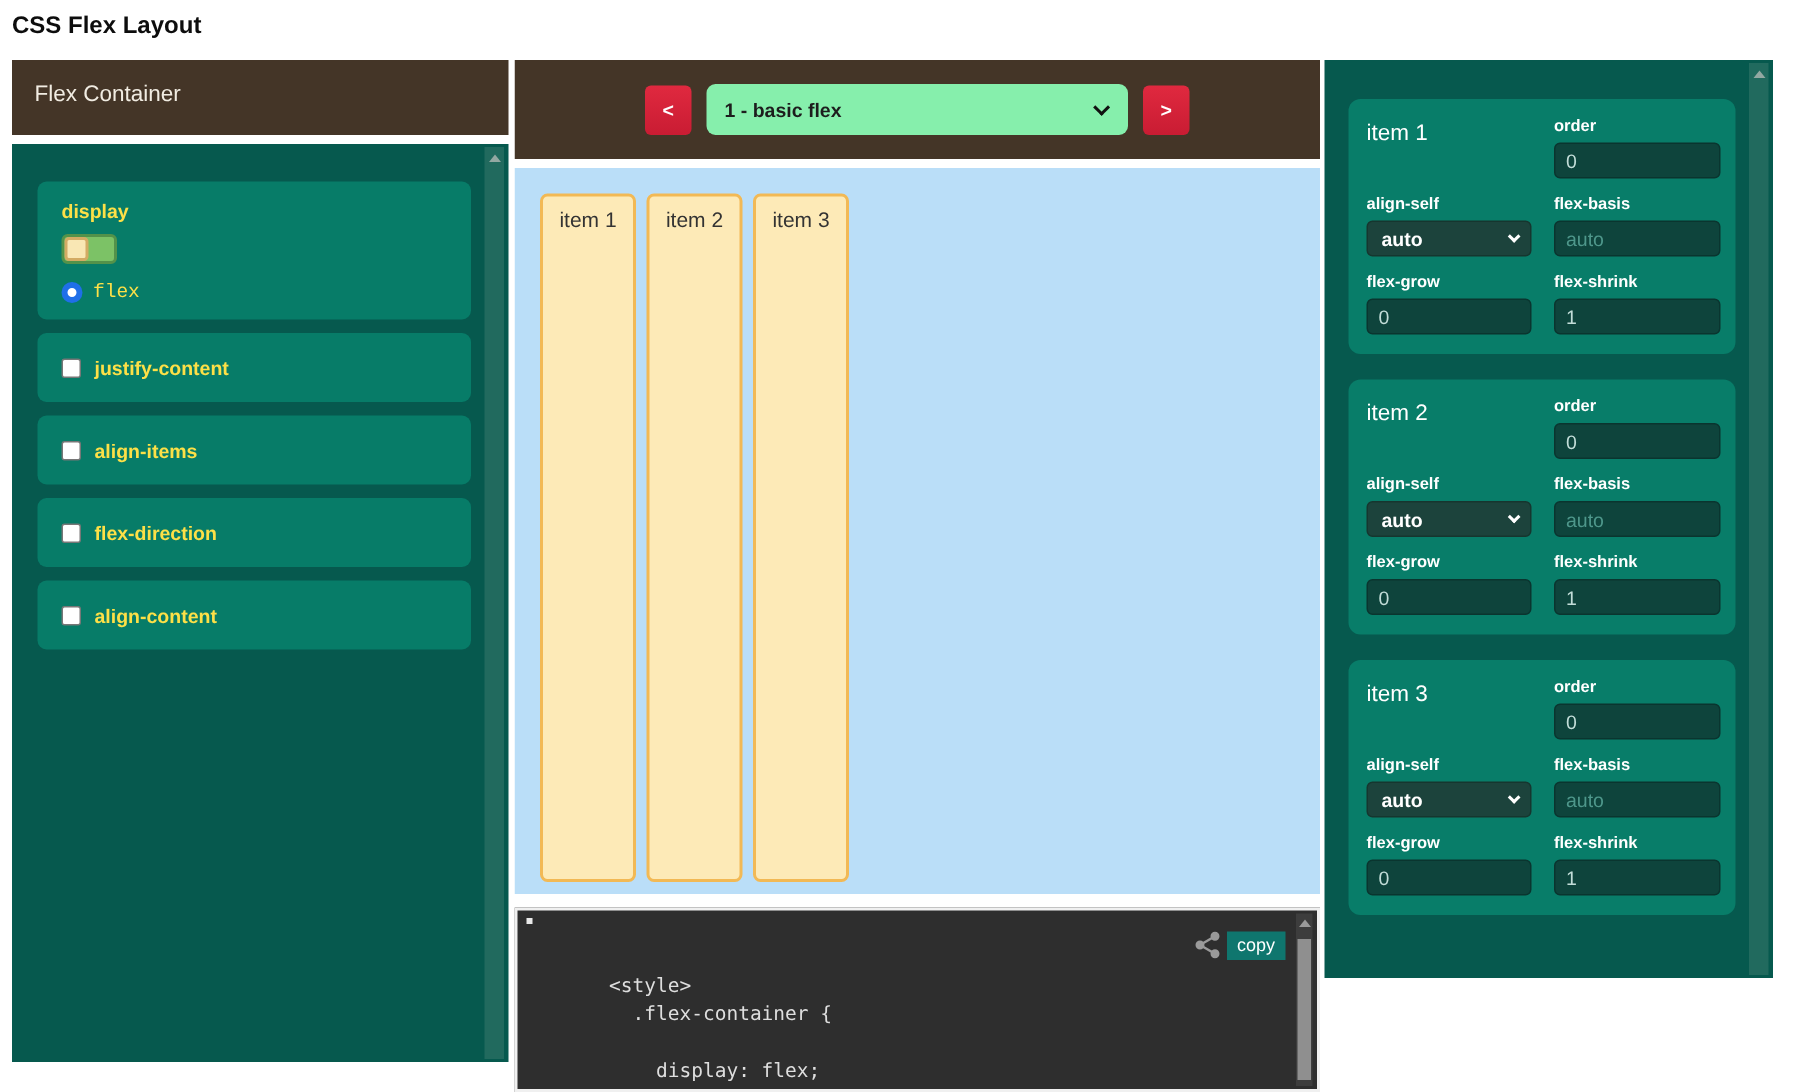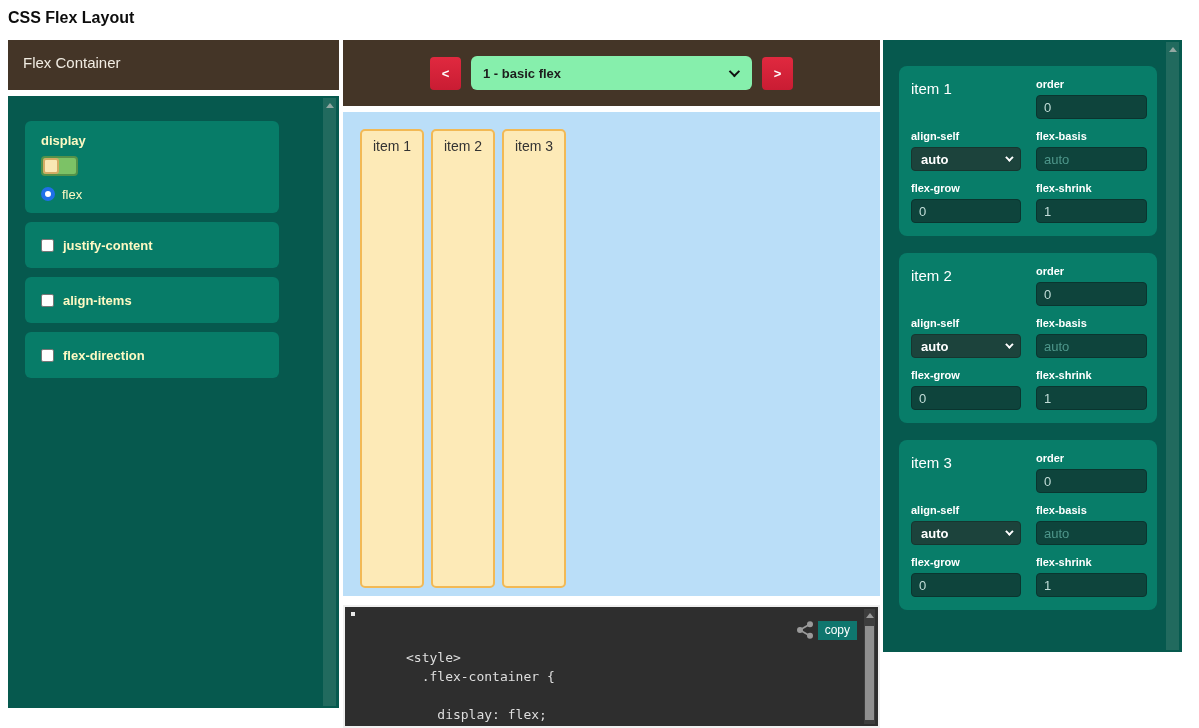--- a/index.html
+++ b/index.html
@@ -17,28 +17,28 @@
                   padding:14px 15px; margin-bottom:6px; position:relative; }
 
   .panel-body { position:relative; background:#06594e; height:612px; overflow:hidden; }
 
   .scroll-strip { position:absolute; top:2px; right:3px; bottom:2px; width:13px; background:#216a5e; }
   .arrow-up { width:0; height:0; border-left:4px solid transparent; border-right:4px solid transparent;
               border-bottom:5px solid #93a8a2; margin:5px auto 0; }
 
   
   .cards-wrap { padding:25px 0 0 17px; }
-  .ctl-card { width:254px; background:#077c68; border-radius:6px; color:#fef9c3; }
+  .ctl-card { width:289px; background:#077c68; border-radius:6px; color:#fde047; }
   .display-card { height:92px; padding:12px 16px; margin-bottom:9px; }
   .card-title { font-size:13px; font-weight:bold; margin-bottom:8px; }
   .toggle { width:37px; height:20px; background:#7cc266; border:2px solid #53924a; border-radius:4px;
             margin-bottom:11px; position:relative; }
   .toggle-knob { position:absolute; left:0px; top:0px; width:16px; height:16px; background:#f9e7b4;
                  border:2px solid #d3ab64; border-radius:3px; }
-  .radio-row { display:flex; align-items:flex-start; gap:7px; font-size:13px; }
+  .radio-row { display:flex; align-items:flex-end; gap:7px; font-size:13px;font-family:Liberation Mono, monospace; }
   .radio { width:14px; height:14px; border:4px solid #1f6fe8; background:#fff; border-radius:50%; display:inline-block; }
 
   .prop-card { height:46px; margin-bottom:9px; display:flex; align-items:center; gap:9px;
                padding:0 16px; font-size:13px; font-weight:bold; border-radius:6px; }
   .checkbox { width:13px; height:13px; background:#fff; border:1px solid #777; border-radius:2px; flex:0 0 auto; }
 
   
   .preview-header { height:66px; margin-bottom:6px; background:#443527; display:flex;
                     align-items:center; justify-content:center; gap:10px; }
   .nav-btn { width:31px; height:33px; border:none; border-radius:4px; color:#fff; font-size:13px;
@@ -114,20 +114,24 @@
         <span class="checkbox"></span>
         <span>justify-content</span>
       </div>
       <div class="ctl-card prop-card">
         <span class="checkbox"></span>
         <span>align-items</span>
       </div>
       <div class="ctl-card prop-card">
         <span class="checkbox"></span>
         <span>flex-direction</span>
+      </div>
+      <div class="ctl-card prop-card">
+        <span class="checkbox"></span>
+        <span>align-content</span>
       </div>
     </div>
     <div class="scroll-strip">
       <div class="arrow-up"></div>
     </div>
   </div>
 </div>
 
 <div class="col" id="col-mid">
   <div class="preview-header">

